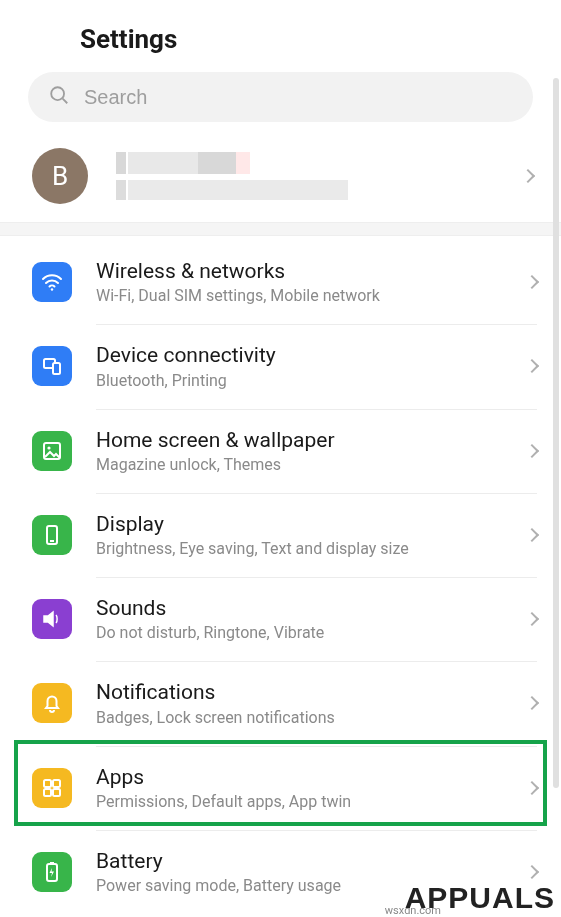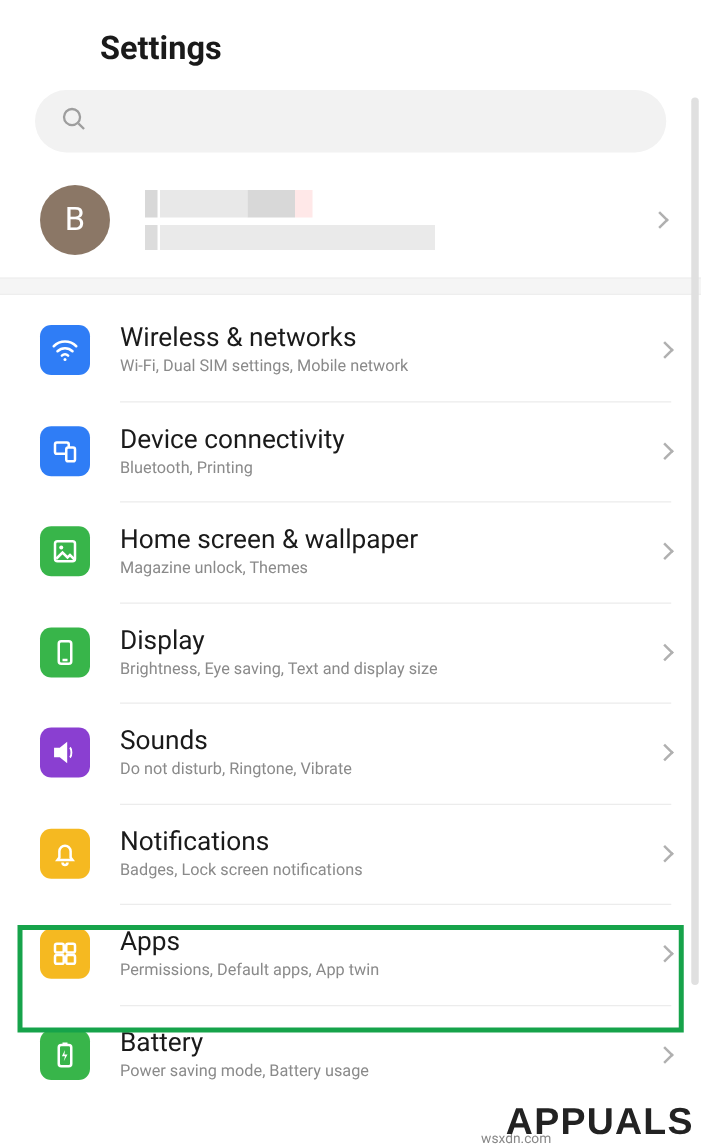--- a/index.html
+++ b/index.html
@@ -139,21 +139,21 @@
       margin-left: 24px;
       min-width: 0;
     }
     .item-title {
       font-size: 21px;
       color: #1a1a1a;
       font-weight: 400;
       line-height: 1.25;
     }
     .item-sub {
-      font-size: 13px;
+      font-size: 16px;
       color: #8a8a8a;
       margin-top: 2px;
       line-height: 1.25;
     }
     .highlight {
       position: absolute;
       left: 14px;
       right: 14px;
       top: 740px;
       height: 86px;
@@ -196,20 +196,21 @@
     <div class="page-title">Settings</div>
   </div>
 
   <div class="searchbar">
     <span class="search-icon">
       <svg viewBox="0 0 24 24">
           <circle cx="10.5" cy="10.5" r="7"></circle>
           <line x1="21" y1="21" x2="16" y2="16"></line>
         </svg>
     </span>
+    <input class="search-input" placeholder="Search" style="">
   </div>
 
   <div class="account-row">
     <div class="avatar">B</div>
     <div class="account-text">
       <div class="redact-top">
         <span class="blk" style="width:10px;height:22px;background:#d8d8d8"></span>
         <span class="blk" style="width:70px;height:22px;background:#e8e8e8;margin-left:2px"></span>
         <span class="blk" style="width:38px;height:22px;background:#d8d8d8;margin-left:0"></span>
         <span class="blk" style="width:14px;height:22px;background:#ffe8e8;margin-left:0"></span>

